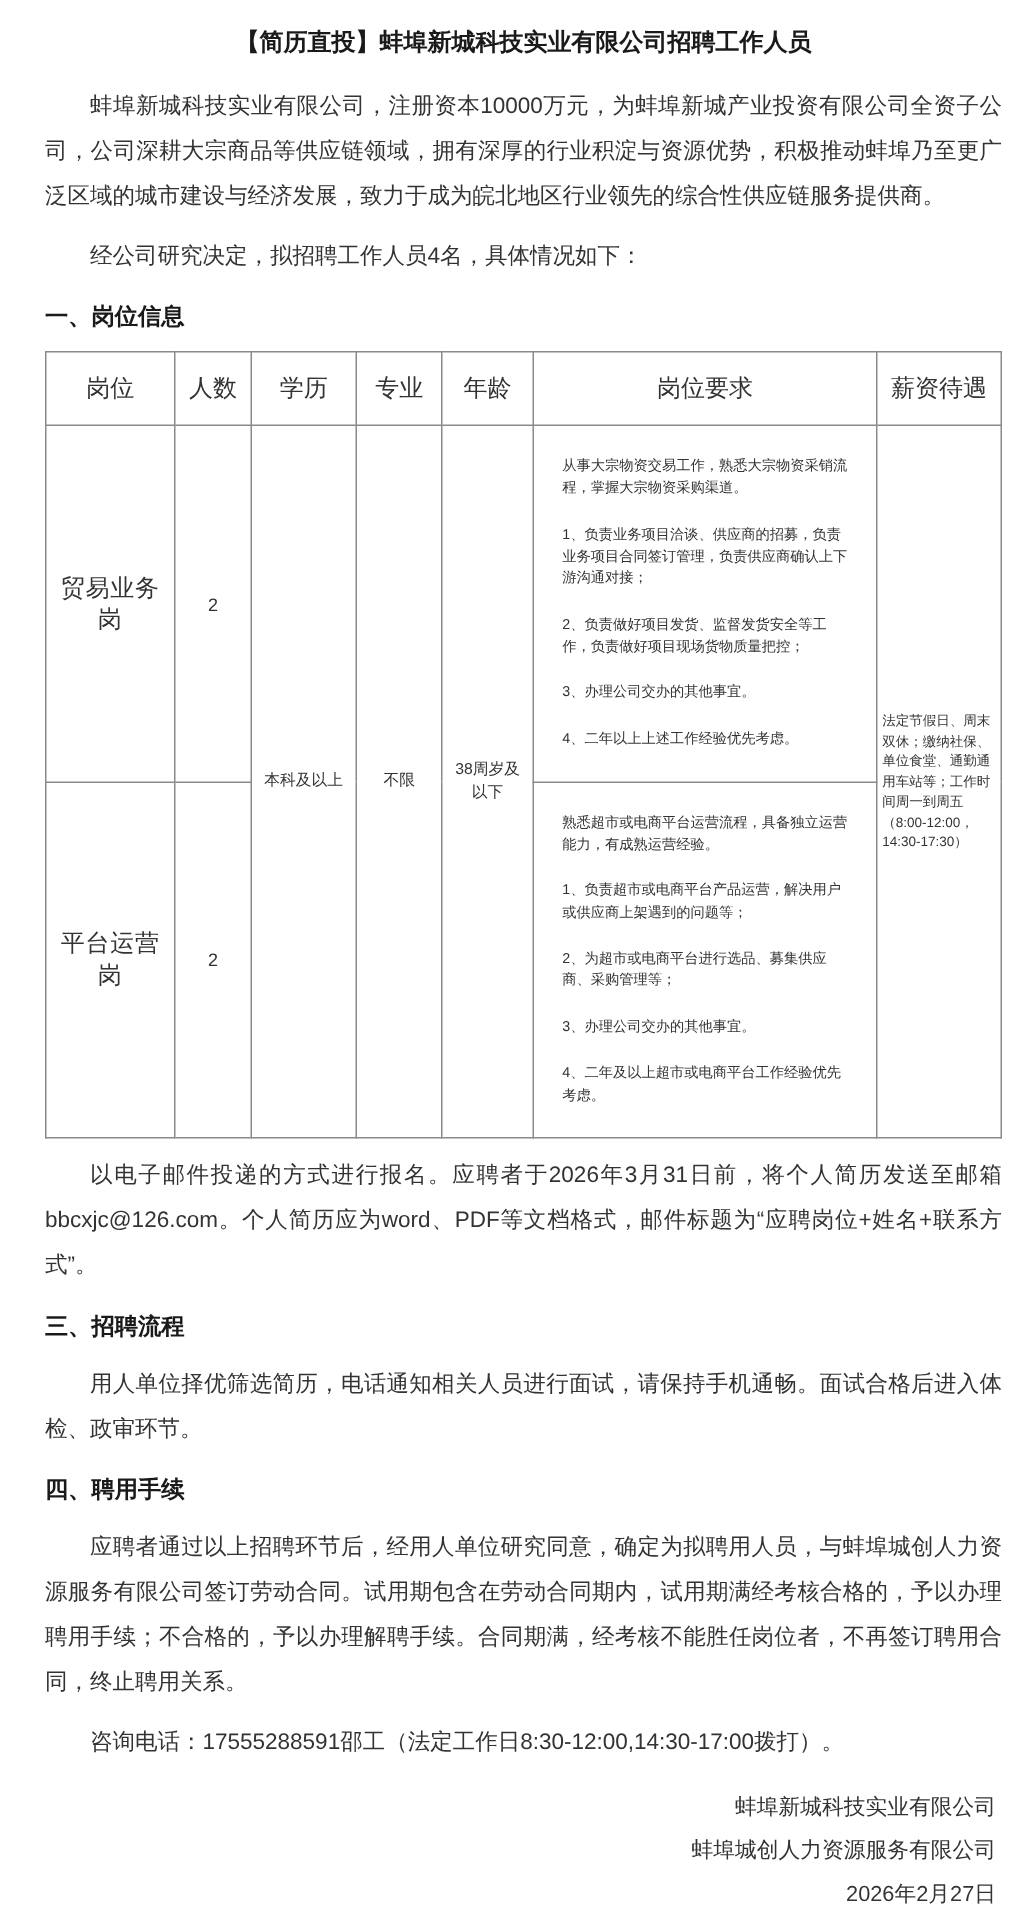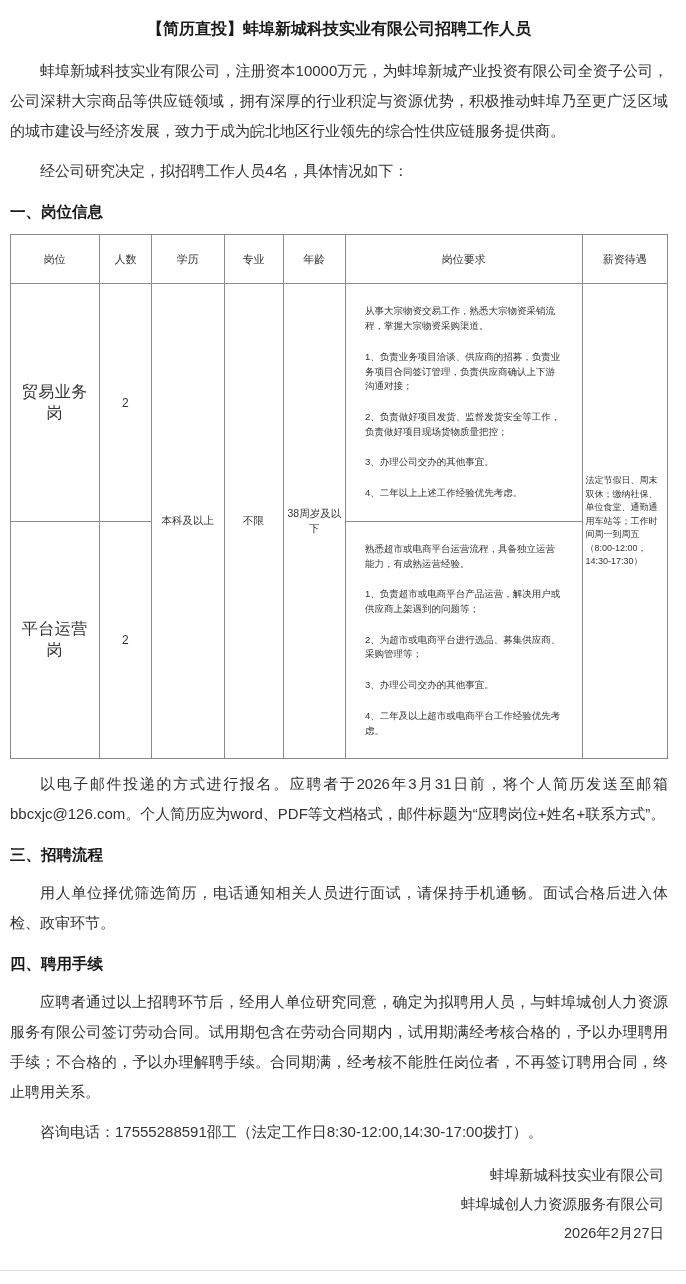--- a/index.html
+++ b/index.html
@@ -10,21 +10,21 @@
   body {
     width: 686px;
     min-height: 1284px;
     font-family: "Liberation Sans", "DejaVu Sans", sans-serif;
     color: #333333;
     position: relative;
   }
   .page {
     width: 686px;
     box-sizing: border-box;
-    padding: 10px 18px 0 10px;
+    padding: 10px 18px 0 30px;
   }
   .doc-title {
     text-align: center;
     font-size: 16px;
     font-weight: bold;
     color: #1a1a1a;
     line-height: 1.6;
     margin: 6px 0 14px 0;
   }
   p.body-text {
@@ -50,21 +50,21 @@
   }
   table.jobs td, table.jobs th {
     border: 1px solid #8a8a8a;
     vertical-align: middle;
     padding: 4px 3px;
     font-weight: normal;
     color: #333;
   }
   table.jobs thead td {
     text-align: center;
-    font-size: 11px;
+    font-size: 16px;
     height: 40px;
   }
   .col-post { width: 13.5%; }
   .col-num { width: 8%; }
   .col-edu { width: 11%; }
   .col-major { width: 9%; }
   .col-age { width: 9.5%; }
   .col-req { width: 36%; }
   .col-pay { width: 13%; }
 

